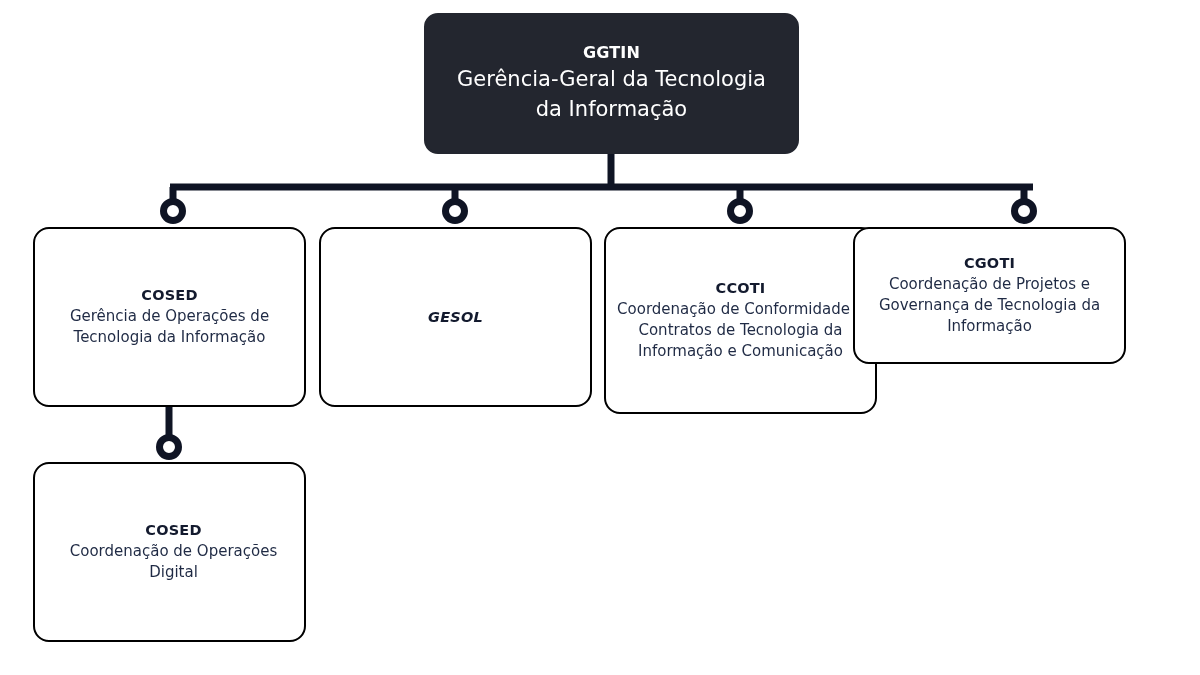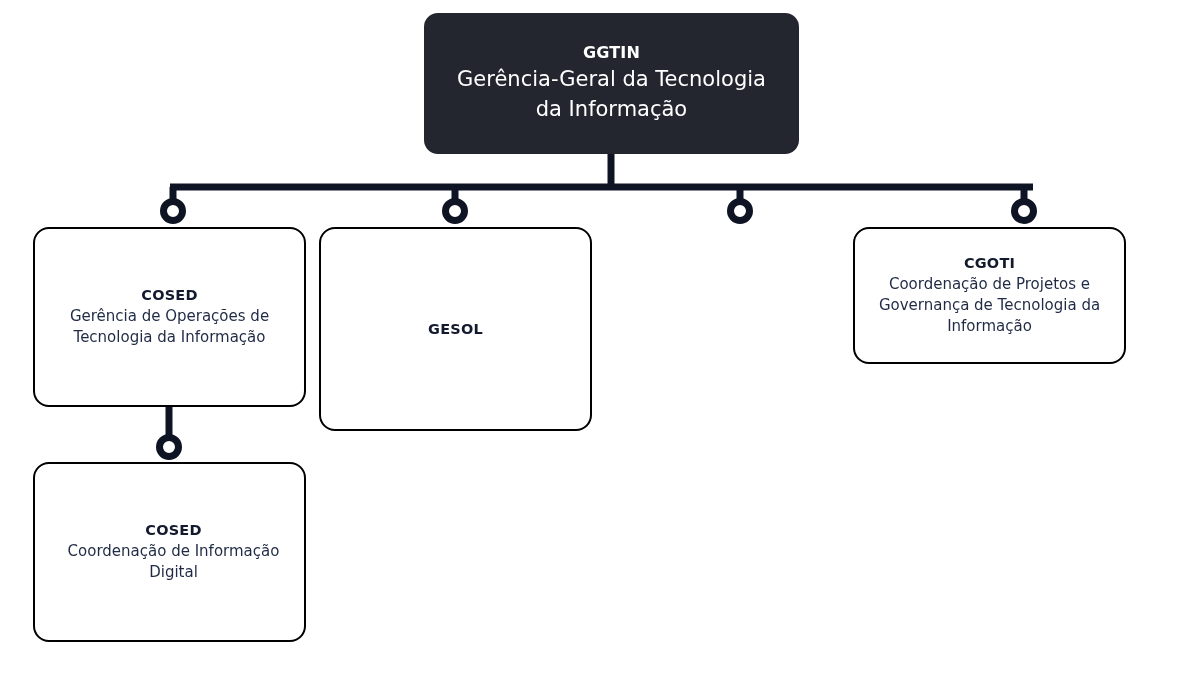--- a/index.html
+++ b/index.html
@@ -78,21 +78,21 @@
     font-size: 14.5px;
   }
   .unit .node-desc {
     color: #1f2a44;
     font-size: 15px;
   }
 
   
   #node-ggtin { left: 424px;  top: 13px;  width: 375px; height: 141px; }
   #node-geoti { left: 33px;   top: 227px; width: 273px; height: 180px; }
-  #node-gesol { left: 319px;  top: 227px; width: 273px; height: 204px; }
+  #node-gesol { left: 319px;  top: 227px; width: 273px; height: 180px; font-style: italic; }
   #node-ccoti { left: 604px;  top: 227px; width: 273px; height: 187px; }
   #node-cgoti { left: 853px;  top: 227px; width: 273px; height: 137px; }
   #node-cosed { left: 33px;   top: 462px; width: 273px; height: 180px; padding-left: 18px; }
 </style>
 </head>
 <body>
 
 <div id="chart">
 
   <svg id="wires" viewBox="0 0 1200 675" xmlns="http://www.w3.org/2000/svg">
@@ -122,24 +122,28 @@
 
   <div class="node unit" id="node-geoti">
     <div class="node-code">COSED</div>
     <div class="node-desc">Gerência de Operações de Tecnologia da Informação</div>
   </div>
 
   <div class="node unit" id="node-gesol">
     <div class="node-code">GESOL</div>
   </div>
 
+  <div class="node unit" id="node-ccoti">
+    <div class="node-code">CCOTI</div>
+    <div class="node-desc">Coordenação de Conformidade e Contratos de Tecnologia da Informação e Comunicação</div>
+  </div>
 
   <div class="node unit" id="node-cgoti">
     <div class="node-code">CGOTI</div>
     <div class="node-desc">Coordenação de Projetos e Governança de Tecnologia da Informação</div>
   </div>
 
   <div class="node unit" id="node-cosed">
     <div class="node-code">COSED</div>
-    <div class="node-desc">Coordenação de Informação Digital</div>
+    <div class="node-desc">Coordenação de Operações Digital</div>
   </div>
 
 </div>
 
 </body></html>

